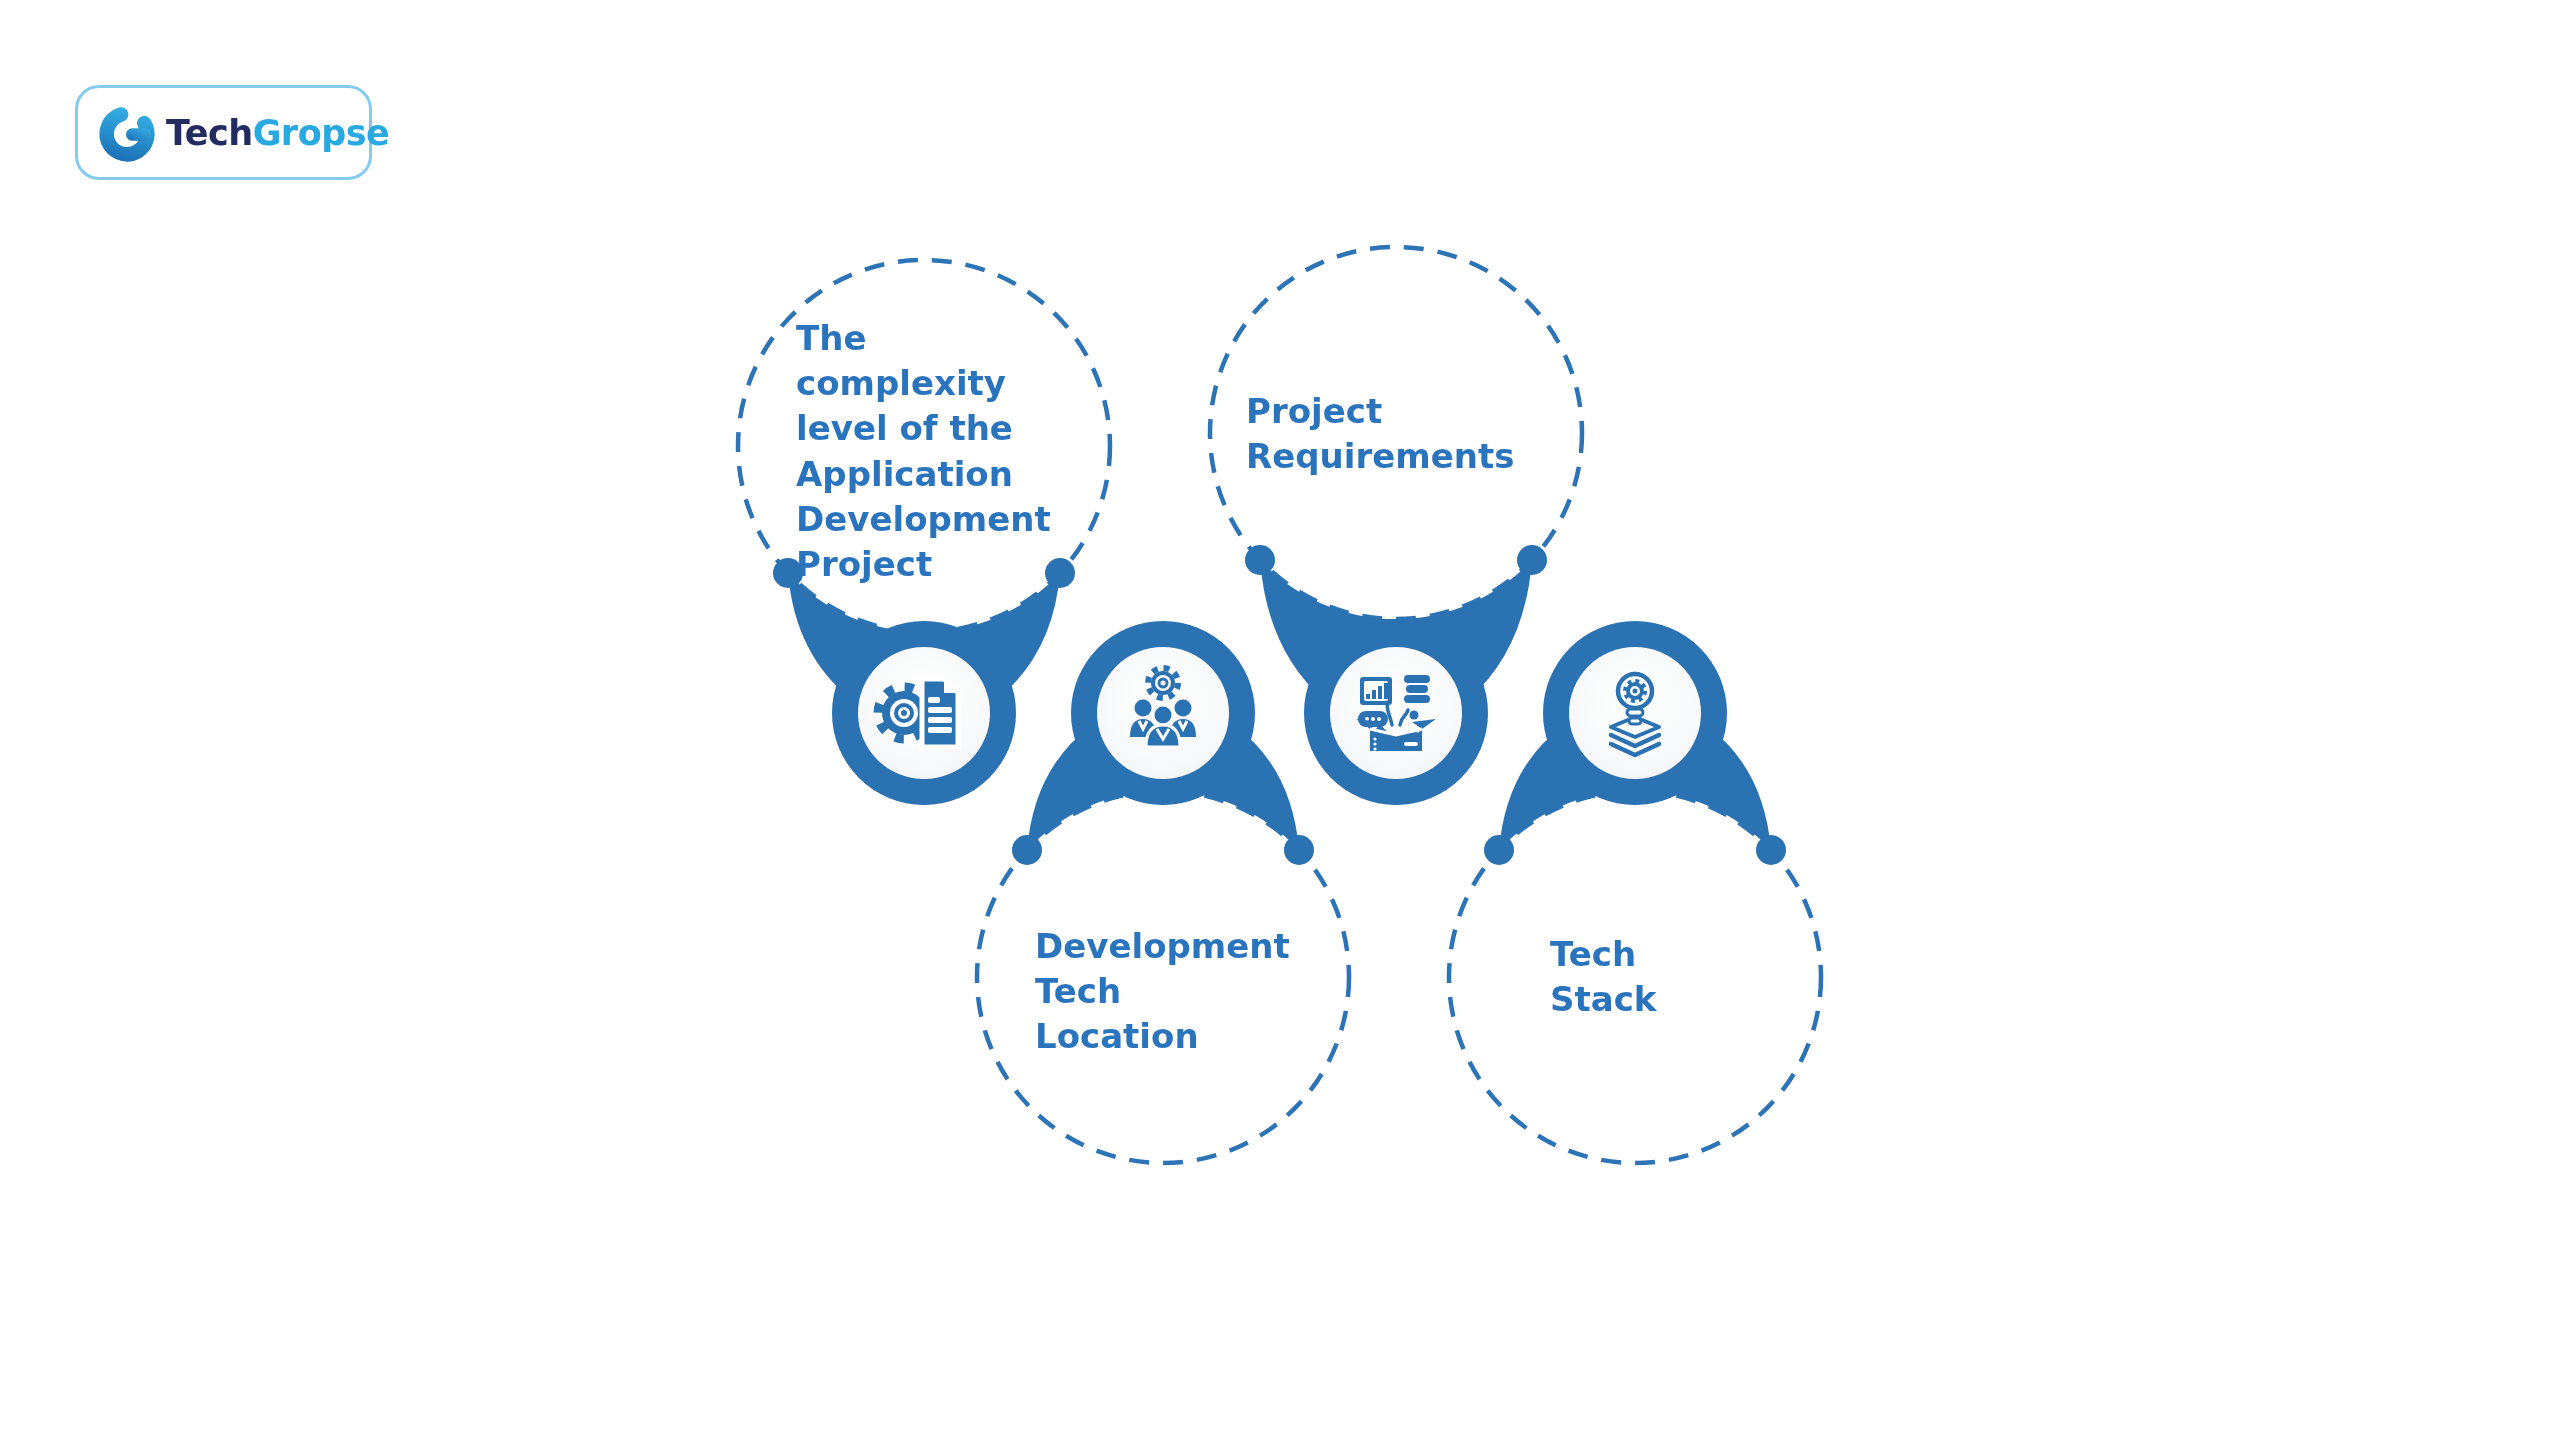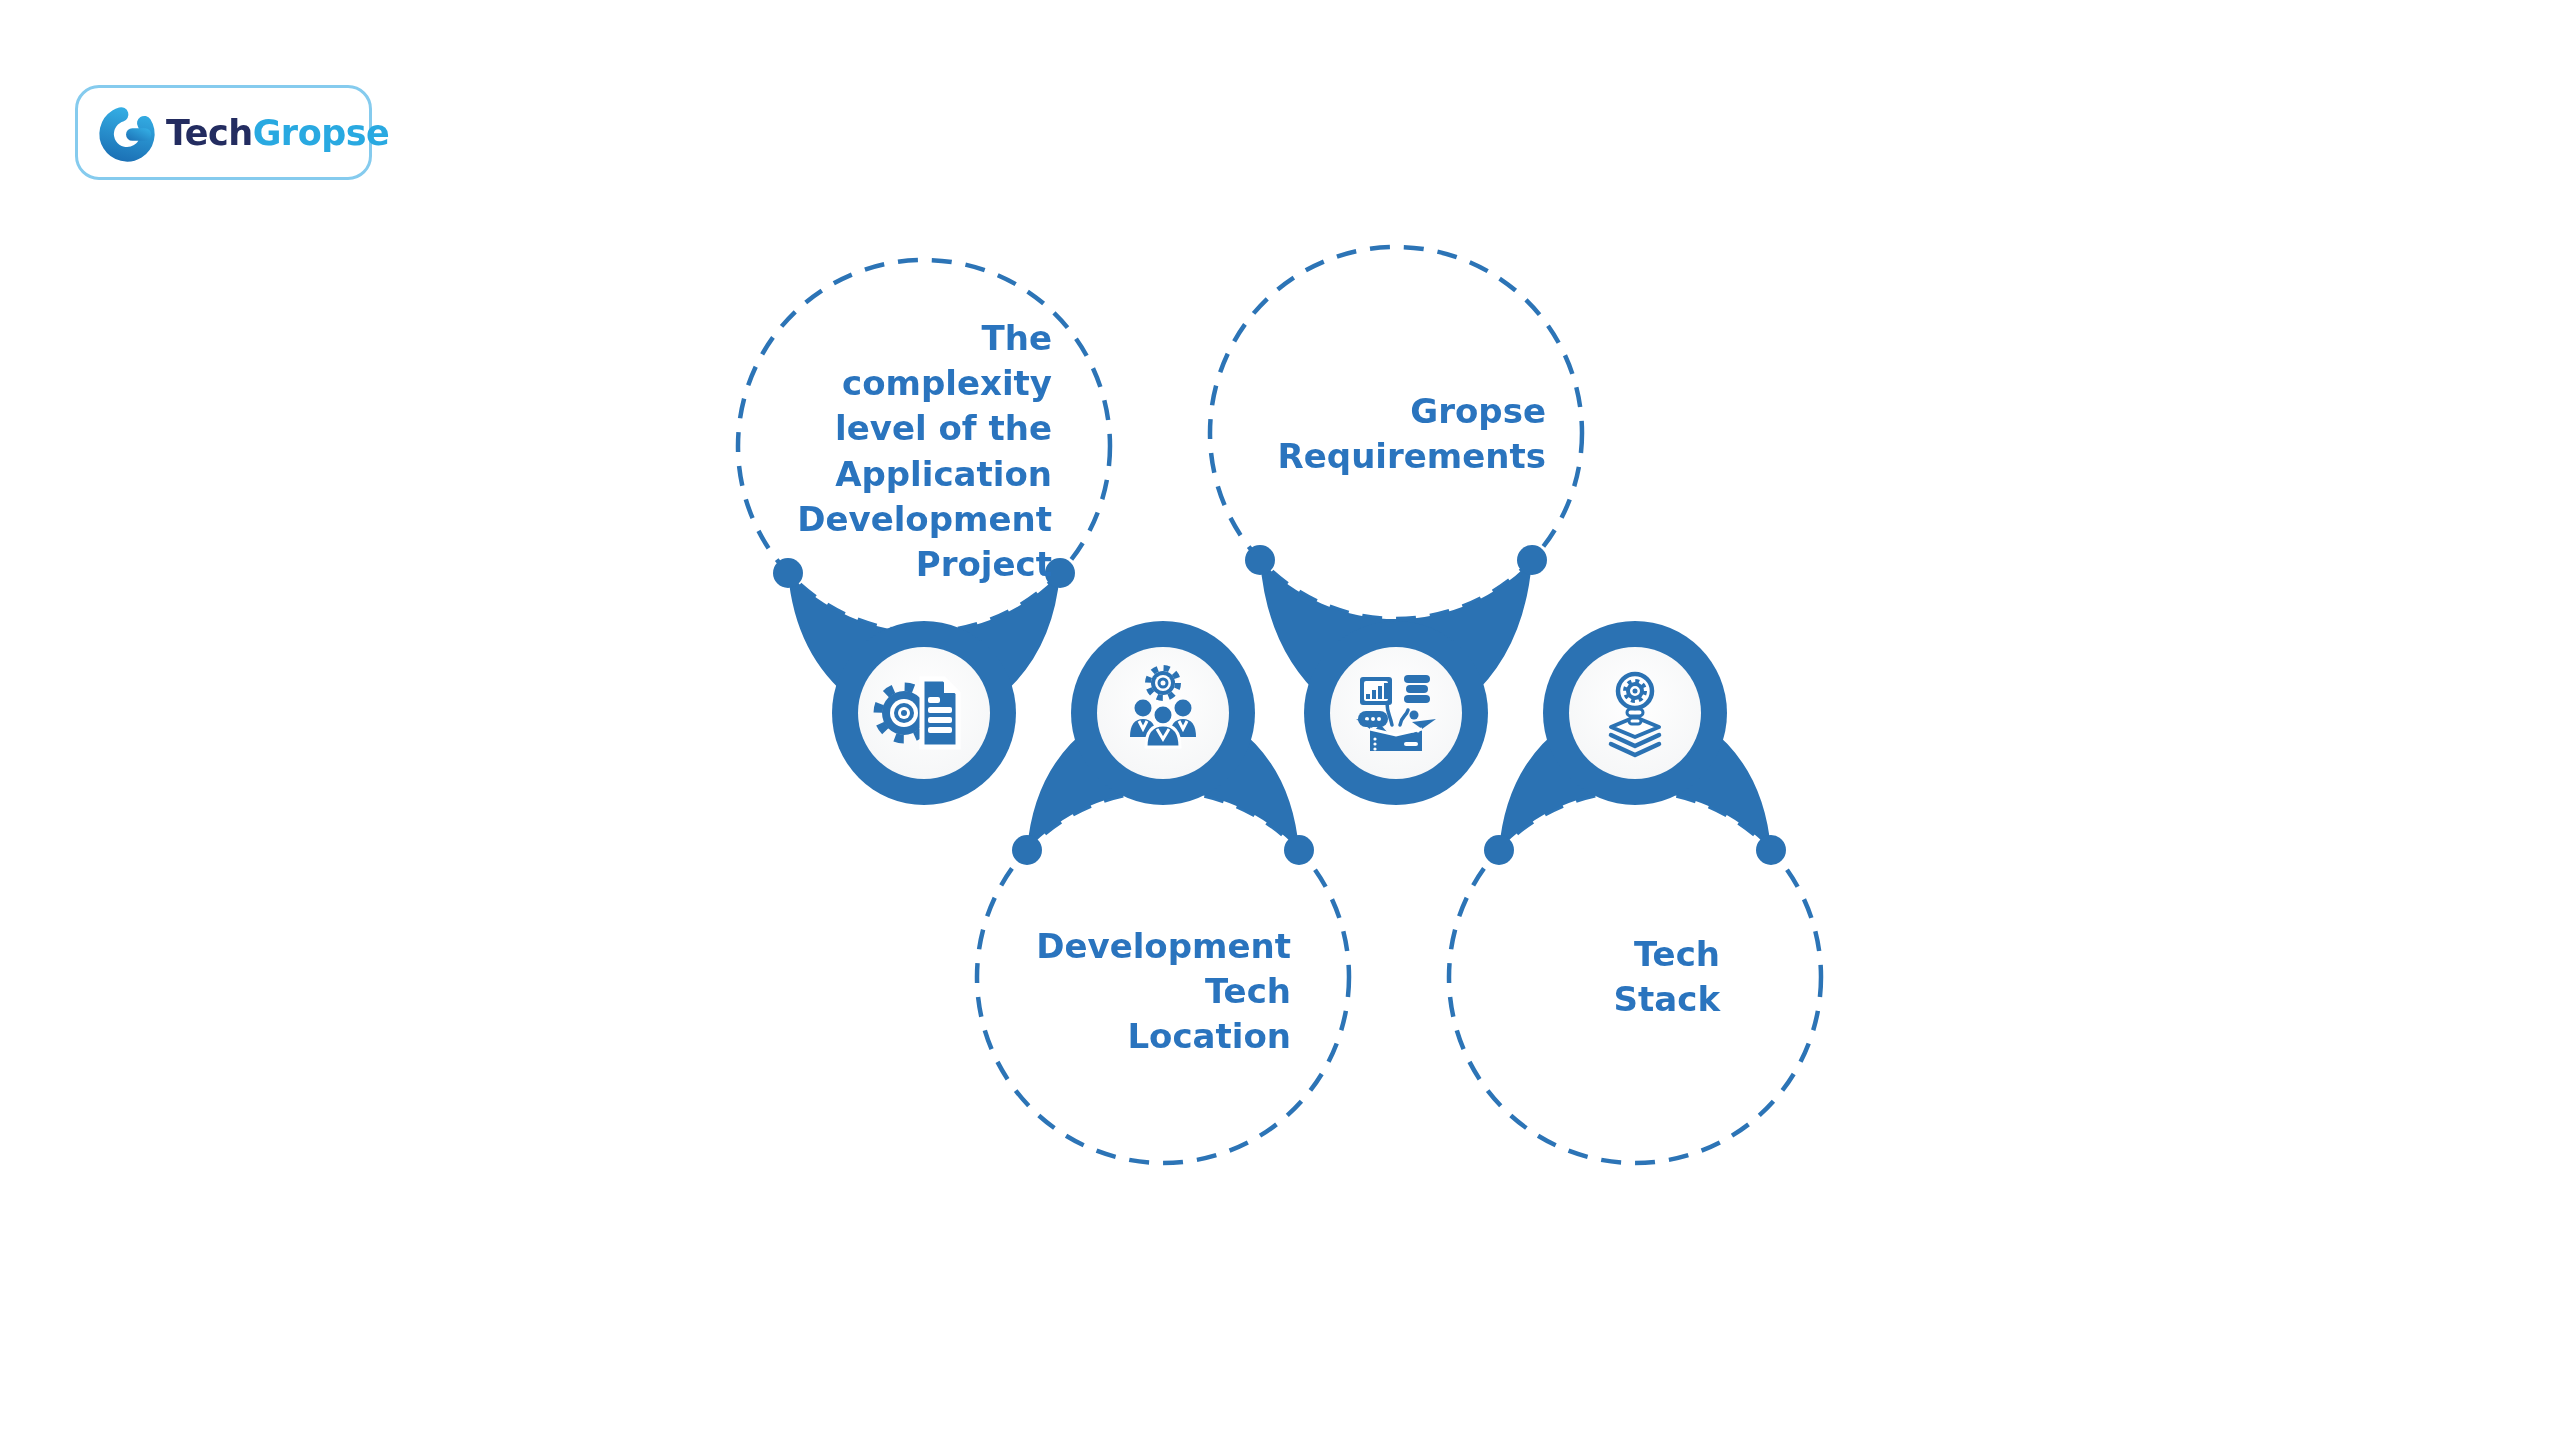--- a/index.html
+++ b/index.html
@@ -46,21 +46,21 @@
   .logo-text .t2 { color: #29a9e1; }
   
   .diagram-svg {
     position: absolute;
     left: 0;
     top: 0;
   }
   .node-label {
     position: absolute;
     transform: translate(-50%, -50%);
-    text-align: right;
+    text-align: left;
     color: #2a74be;
     font-weight: bold;
     font-size: 34px;
     line-height: 1.33;
   }
   .nl-1 { left: 924px;  top: 452px; width: 256px; }
   .nl-2 { left: 1396px; top: 434px; width: 300px; }
   .nl-3 { left: 1163px; top: 992px; width: 256px; }
   .nl-4 { left: 1635px; top: 977px; width: 170px; }
 </style>
@@ -201,17 +201,17 @@
       <rect x="42" y="46" width="16" height="7" rx="3.5" fill="#ffffff" stroke="#2b72b3" stroke-width="3"></rect>
       <rect x="44" y="55" width="12" height="6" rx="3" fill="#ffffff" stroke="#2b72b3" stroke-width="3"></rect>
       <circle cx="50" cy="28" r="17" fill="#ffffff" stroke="#2b72b3" stroke-width="4.5"></circle>
       <circle cx="50" cy="28" r="10" fill="none" stroke="#2b72b3" stroke-width="4" stroke-dasharray="3.9 3.95"></circle>
       <circle cx="50" cy="28" r="7" fill="#ffffff" stroke="#2b72b3" stroke-width="4"></circle>
       <circle cx="50" cy="28" r="2.5" fill="#2b72b3"></circle>
     </g>
   </svg>
 
   <div class="node-label nl-1">The complexity level of the Application Development Project</div>
-  <div class="node-label nl-2">Gropse Requirements</div>
+  <div class="node-label nl-2">Project Requirements</div>
   <div class="node-label nl-3">Development Tech Location</div>
   <div class="node-label nl-4">Tech Stack</div>
 
 </div>
 
 </body></html>

